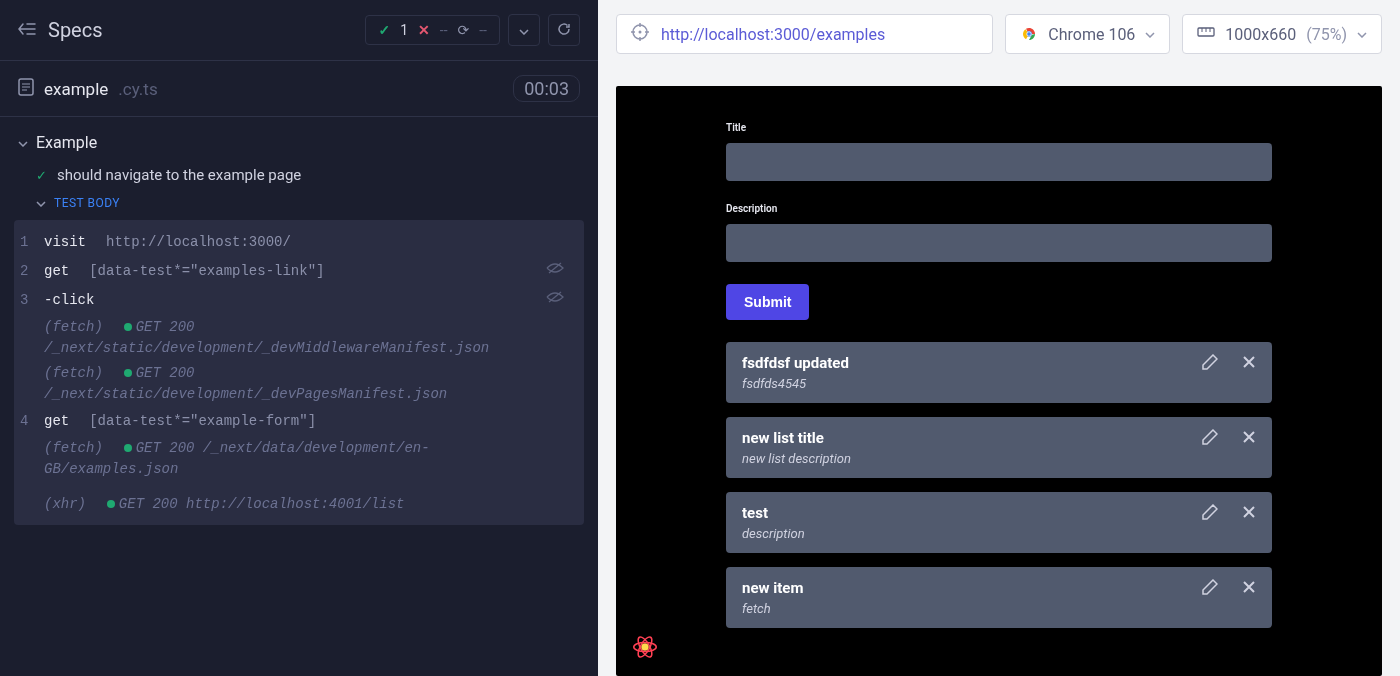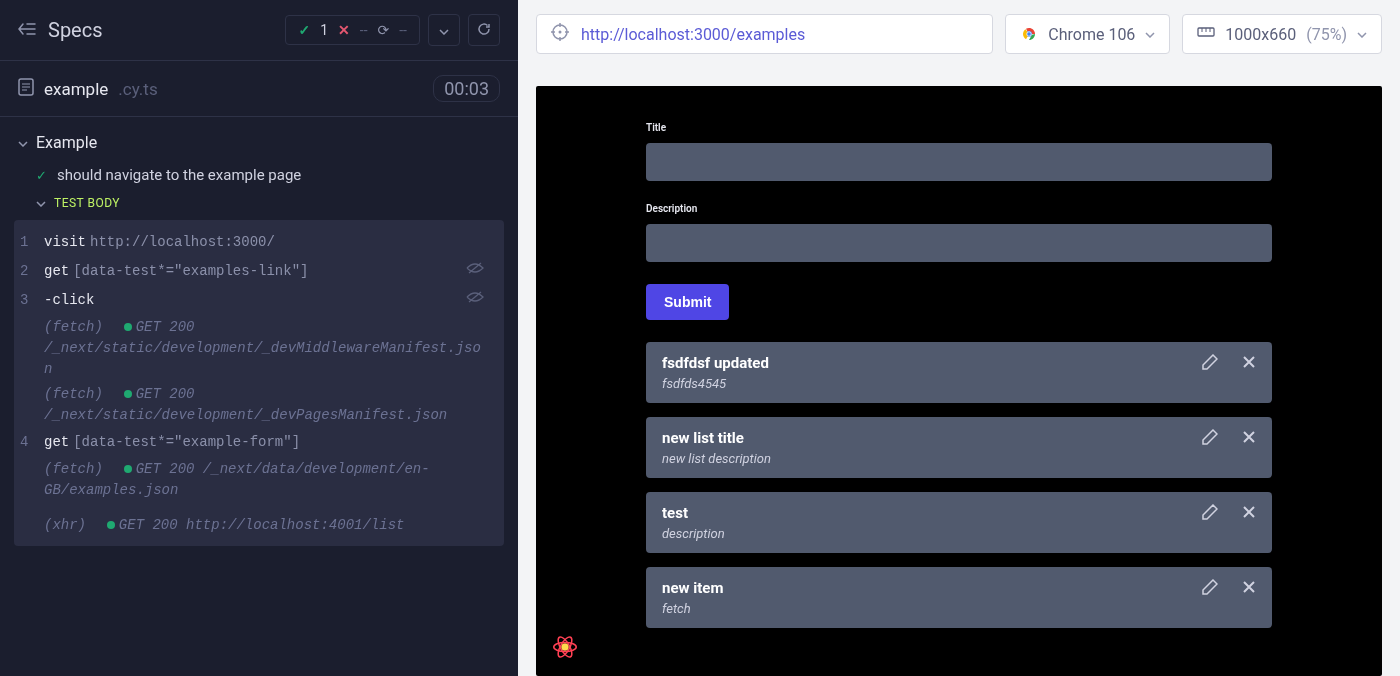--- a/index.html
+++ b/index.html
@@ -5,21 +5,21 @@
 * { margin: 0; padding: 0; box-sizing: border-box; }
 body {
   font-family: -apple-system, BlinkMacSystemFont, "Segoe UI", Roboto, sans-serif;
   background: #1b1e2e;
   width: 1400px;
   height: 676px;
   overflow: hidden;
   display: flex;
 }
 .sidebar {
-  width: 518px;
+  width: 598px;
   background: #1b1e2e;
   color: #d0d2e0;
   display: flex;
   flex-direction: column;
 }
 .specs-header {
   display: flex;
   align-items: center;
   justify-content: space-between;
   padding: 14px 18px;
@@ -113,21 +113,21 @@
   color: #d0d2e0;
 }
 .test-check { color: #1fa971; font-size: 13px; }
 .body-label {
   display: flex;
   align-items: flex-end;
   gap: 8px;
   padding: 6px 18px 6px 36px;
   font-size: 12px;
   letter-spacing: 0.5px;
-  color: #bef264;
+  color: #3b82f6;
 }
 .log-panel {
   margin: 4px 18px 4px 36px;
   background: #2a2d42;
   border-radius: 4px;
   padding: 6px 0;
   font-family: "SFMono-Regular", Consolas, "Liberation Mono", Menlo, monospace;
   font-size: 14px;
   line-height: 1.5;
   border-left: 3px solid #1fa971;
@@ -148,21 +148,21 @@
 .cmd-num {
   width: 24px;
   color: #6c7293;
   flex-shrink: 0;
   text-align: left;
 }
 .cmd-body {
   flex: 1;
   display: flex;
   flex-wrap: wrap;
-  gap: 4px;
+  gap: 20px;
   align-items: flex-end;
   font-family: Liberation Mono, monospace;
 }
 .cmd-name { color: #e6e7ef; font-weight: 500; }
 .cmd-arg { color: #8b90aa; }
 .eye-icon {
   color: #5a5f7a;
   margin-left: auto;
   padding-right: 8px;
 }

